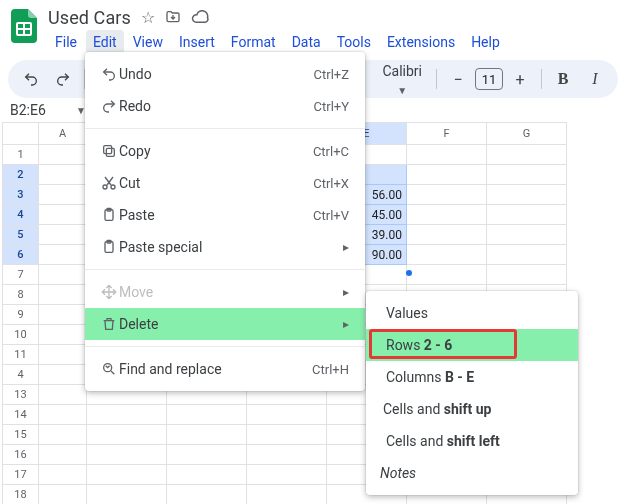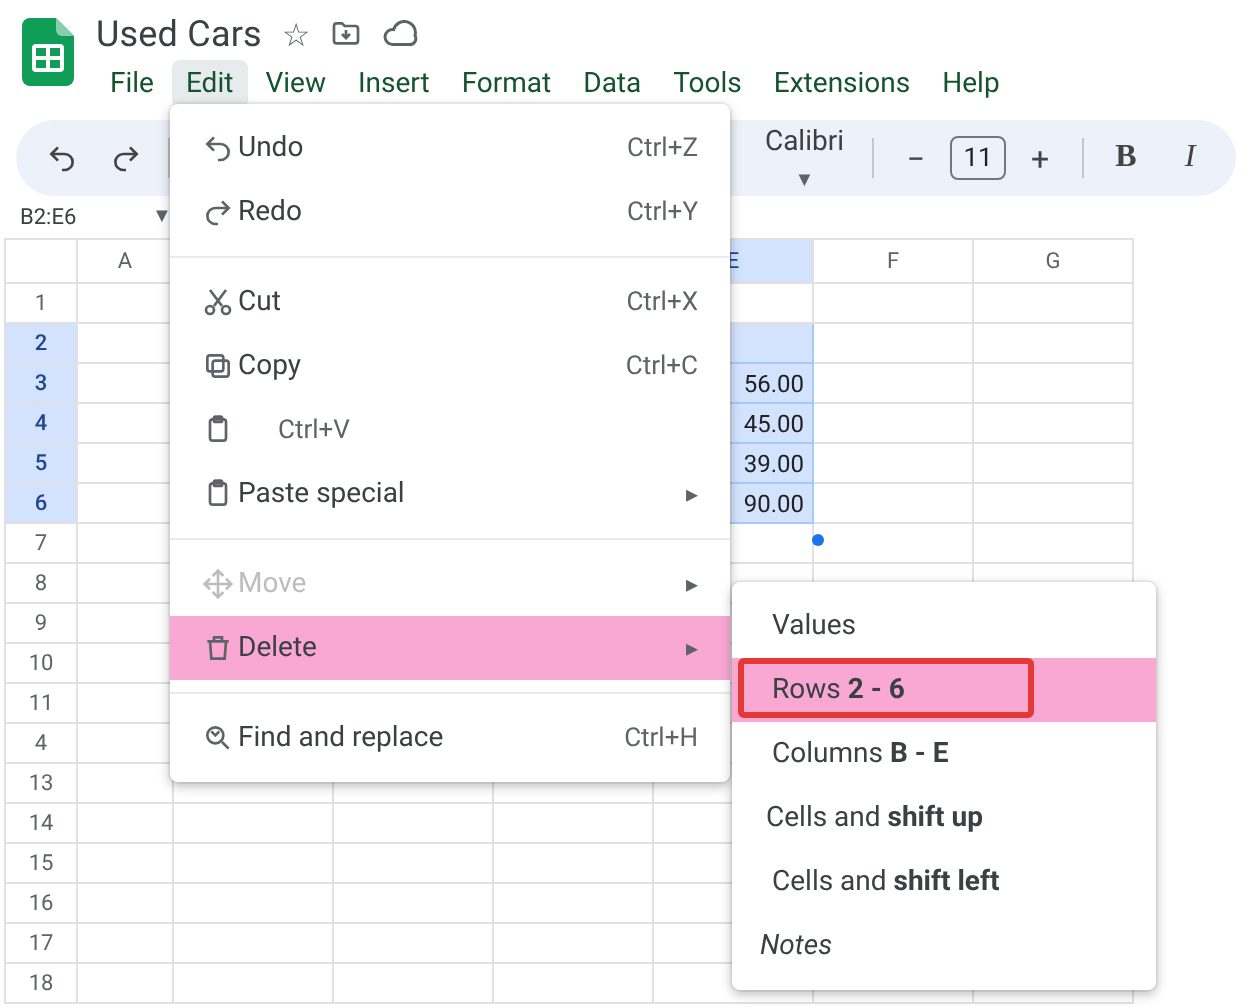--- a/index.html
+++ b/index.html
@@ -3,48 +3,48 @@
 <meta charset="utf-8">
 <style>
   * { box-sizing: border-box; margin:0; padding:0; }
   body { font-family: "Google Sans", Roboto, Arial, sans-serif; font-size:13px; color:#202124; background:#fff; width:626px; height:504px; overflow:hidden; position:relative;}
   .top { display:flex; align-items:flex-start; padding:6px 8px 0 8px; gap:8px;}
   .logo { width:32px; height:32px; display:flex; align-items:center; justify-content:center; margin-top:4px;}
   .title-row { display:flex; align-items:center; gap:10px; height:22px;}
   .doc-title { font-size:18px; color:#3c4043; letter-spacing:0.1px;}
   .tico { color:#5f6368; display:flex; align-items:center; font-size:16px;}
   .menubar { display:flex; gap:2px; margin-top:2px;}
-  .menu-item { padding:4px 7px; border-radius:4px; color:#14532d; font-size:14px; cursor:pointer;text-align:center;}
+  .menu-item { padding:4px 7px; border-radius:4px; color:#1d4ed8; font-size:14px; cursor:pointer;text-align:center;}
   .menu-item.active { background:#e8ebee;}
   .toolbar { display:flex; align-items:center; gap:6px; padding:6px 10px; margin:6px 8px 4px 8px; background:#edf2fa; border-radius:22px; height:38px;}
   .tbtn { width:26px; height:26px; display:flex; align-items:center; justify-content:center; color:#444; border-radius:4px; cursor:pointer; font-size:16px;}
   .sep { width:1px; height:20px; background:#c7c7c7; margin:0 2px;}
   .fontbox { display:flex; align-items:center; gap:6px; padding:0 6px; color:#3c4043; font-size:14px;flex-direction:column;}
   .fontsize { display:flex; align-items:center; gap:4px;}
   .fontsize .box { border:1px solid #747775; border-radius:4px; width:28px; height:22px; display:flex; align-items:center; justify-content:center; font-size:13px;}
   .namebox-row { display:flex; align-items:center; padding:0 0 4px 10px;}
-  .namebox { font-size:11px; color:#3c4043; width:64px;}
+  .namebox { font-size:14px; color:#3c4043; width:64px;}
   .nbarrow{ color:#5f6368; font-size:10px; margin-left:2px;}
   .grid { position:relative; margin-left:2px;}
   table { border-collapse:collapse; table-layout:fixed;}
   th,td { border:1px solid #e1e1e1; font-size:12px; font-weight:normal; }
   .colh { background:#fff; height:22px; text-align:center; color:#5f6368; font-size:11px;}
   .rowh { background:#fff; width:36px; text-align:center; color:#5f6368; font-size:11px;}
   .corner{ width:36px; background:#fff;}
   td.cell { height:20px; padding:0 4px; background:#fff; }
   .selhead { background:#d3e3fd !important; color:#1f4490;}
   .selcell { background:#d3e3fd !important; border-color:#a8c7fa !important;}
   .selanchor{ background:#0b57d0 !important; color:#fff !important;}
   .bbold{ font-weight:500; }
   .tright{ text-align:right;}
   .selhandle { position:absolute; width:6px; height:6px; background:#1a73e8; border-radius:50%; }
   
   .menu { position:absolute; background:#fff; border-radius:4px; box-shadow:0 2px 6px rgba(0,0,0,.28), 0 0 0 1px rgba(0,0,0,.05); padding:6px 0; font-size:14px; color:#3c4043; z-index:50;}
   .mrow { display:flex; align-items:center; height:32px; padding:0 16px 0 14px; cursor:pointer;}
-  .mrow:hover, .mrow.hover { background:#f9a8d4;}
+  .mrow:hover, .mrow.hover { background:#86efac;}
   .mico { width:20px; display:flex; justify-content:center; color:#5f6368; font-size:15px;}
   .mlabel { flex:1; white-space:nowrap;}
   .mshort { color:#5f6368; font-size:13px; margin-left:20px;}
   .marrow { color:#5f6368; font-size:12px; margin-left:20px;}
   .mdiv { height:1px; background:#e8eaed; margin:6px 0;}
   .disabled { color:#bdbdbd;}
   .disabled .mico{color:#bdbdbd;}
   
   .callout{ position:absolute; border:3px solid #e53935; border-radius:3px; pointer-events:none; z-index:70;}
   svg{display:block;}
@@ -343,45 +343,46 @@
           <path d="M20 9H10a6 6 0 0 0 0 12h2"></path>
         </svg>
       </span>
       <span class="mlabel">Redo</span>
       <span class="mshort">Ctrl+Y</span>
     </div>
     <div class="mdiv"></div>
     <div class="mrow">
       <span class="mico">
         <svg width="16" height="16" viewBox="0 0 24 24" fill="none" stroke="currentColor" stroke-width="2">
+          <rect x="8" y="8" width="12" height="12" rx="2"></rect>
+          <rect x="4" y="4" width="12" height="12" rx="2"></rect>
+        </svg>
+      </span>
+      <span class="mlabel">Copy</span>
+      <span class="mshort">Ctrl+C</span>
+    </div>
+    <div class="mrow">
+      <span class="mico">
+        <svg width="16" height="16" viewBox="0 0 24 24" fill="none" stroke="currentColor" stroke-width="2">
           <circle cx="6" cy="18" r="3"></circle>
           <circle cx="18" cy="18" r="3"></circle>
           <path d="M15 15 6 3M9 15l9-12"></path>
         </svg>
       </span>
       <span class="mlabel">Cut</span>
       <span class="mshort">Ctrl+X</span>
     </div>
     <div class="mrow">
       <span class="mico">
         <svg width="16" height="16" viewBox="0 0 24 24" fill="none" stroke="currentColor" stroke-width="2">
-          <rect x="8" y="8" width="12" height="12" rx="2"></rect>
-          <rect x="4" y="4" width="12" height="12" rx="2"></rect>
-        </svg>
-      </span>
-      <span class="mlabel">Copy</span>
-      <span class="mshort">Ctrl+C</span>
-    </div>
-    <div class="mrow">
-      <span class="mico">
-        <svg width="16" height="16" viewBox="0 0 24 24" fill="none" stroke="currentColor" stroke-width="2">
           <rect x="6" y="4" width="12" height="16" rx="2"></rect>
           <rect x="9" y="2" width="6" height="4" rx="1"></rect>
         </svg>
       </span>
+      <span class="mlabel">Paste</span>
       <span class="mshort">Ctrl+V</span>
     </div>
     <div class="mrow">
       <span class="mico">
         <svg width="16" height="16" viewBox="0 0 24 24" fill="none" stroke="currentColor" stroke-width="2">
           <rect x="6" y="4" width="12" height="16" rx="2"></rect>
           <rect x="9" y="2" width="6" height="4" rx="1"></rect>
         </svg>
       </span>
       <span class="mlabel">Paste special</span>

